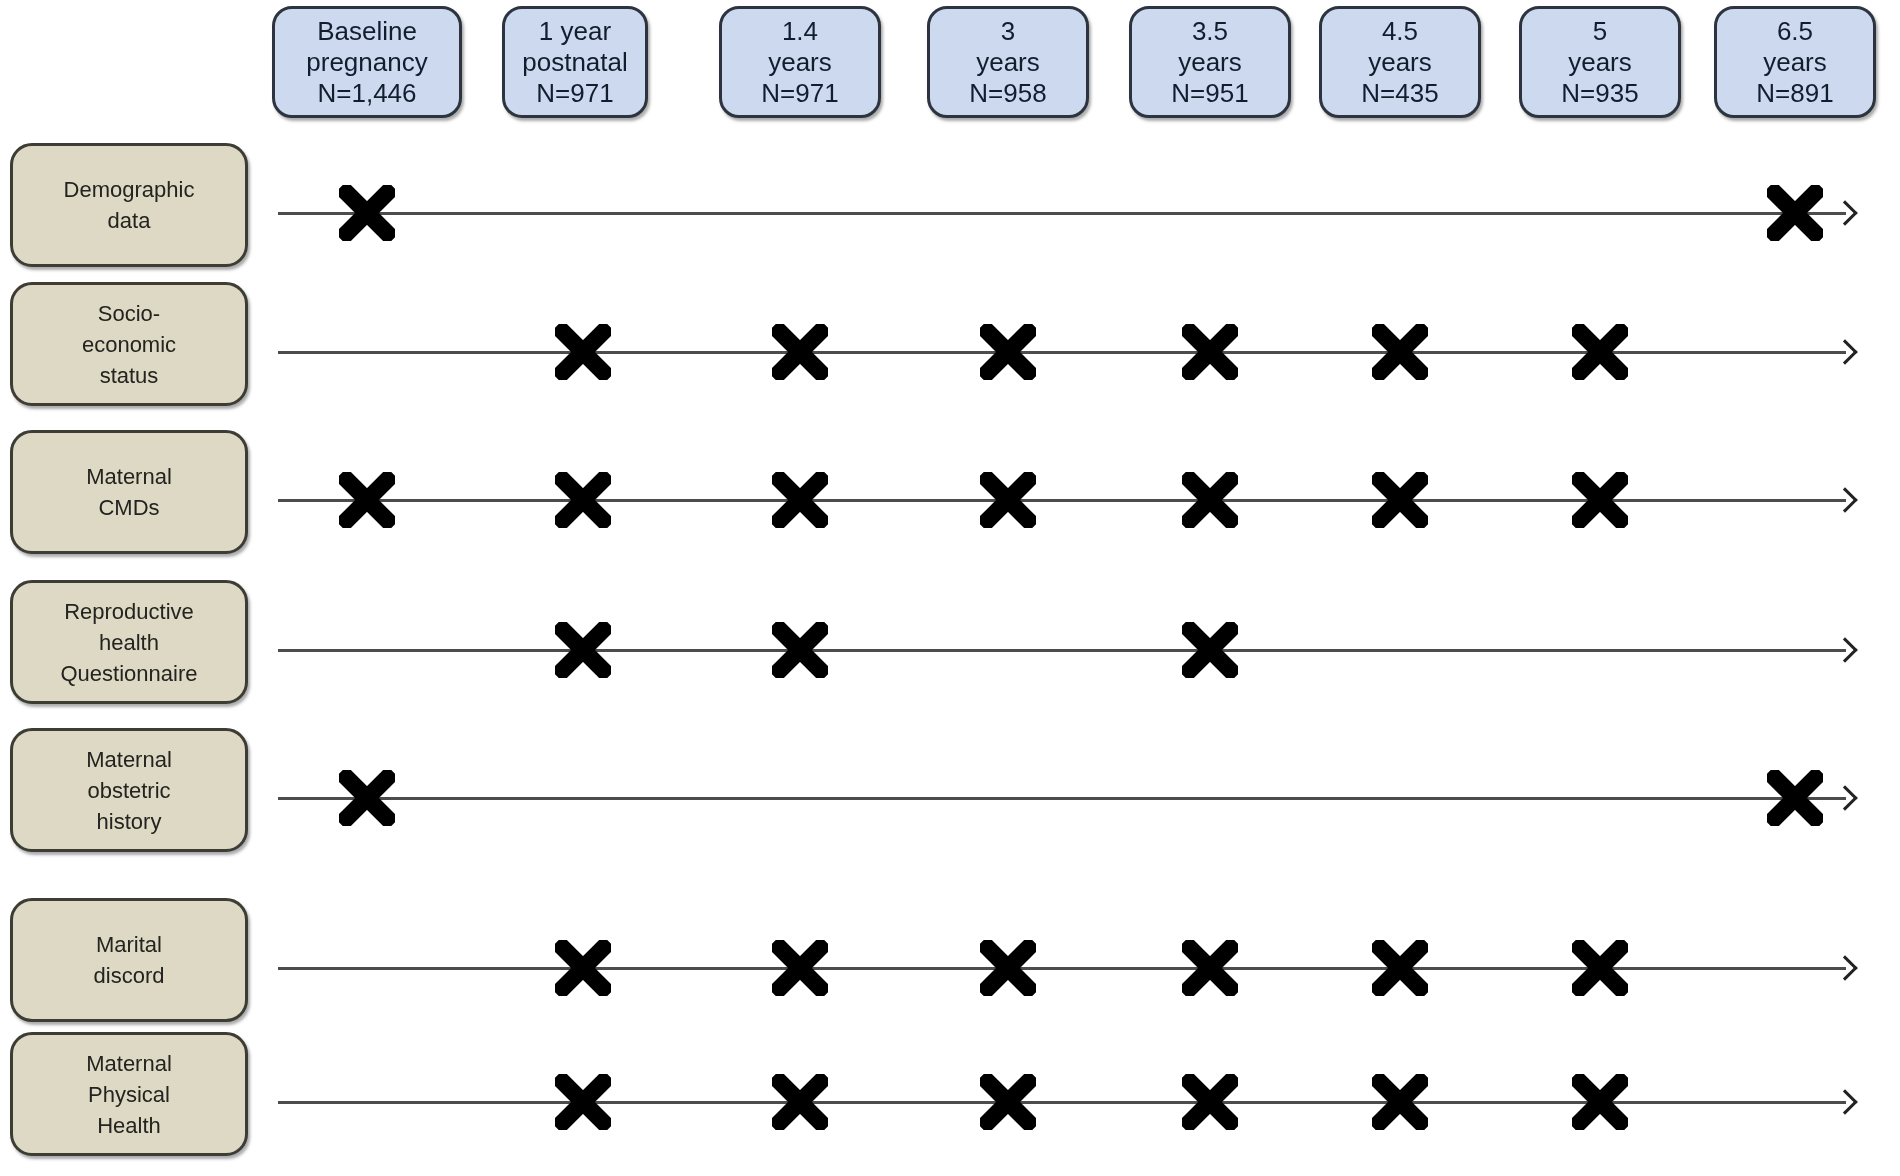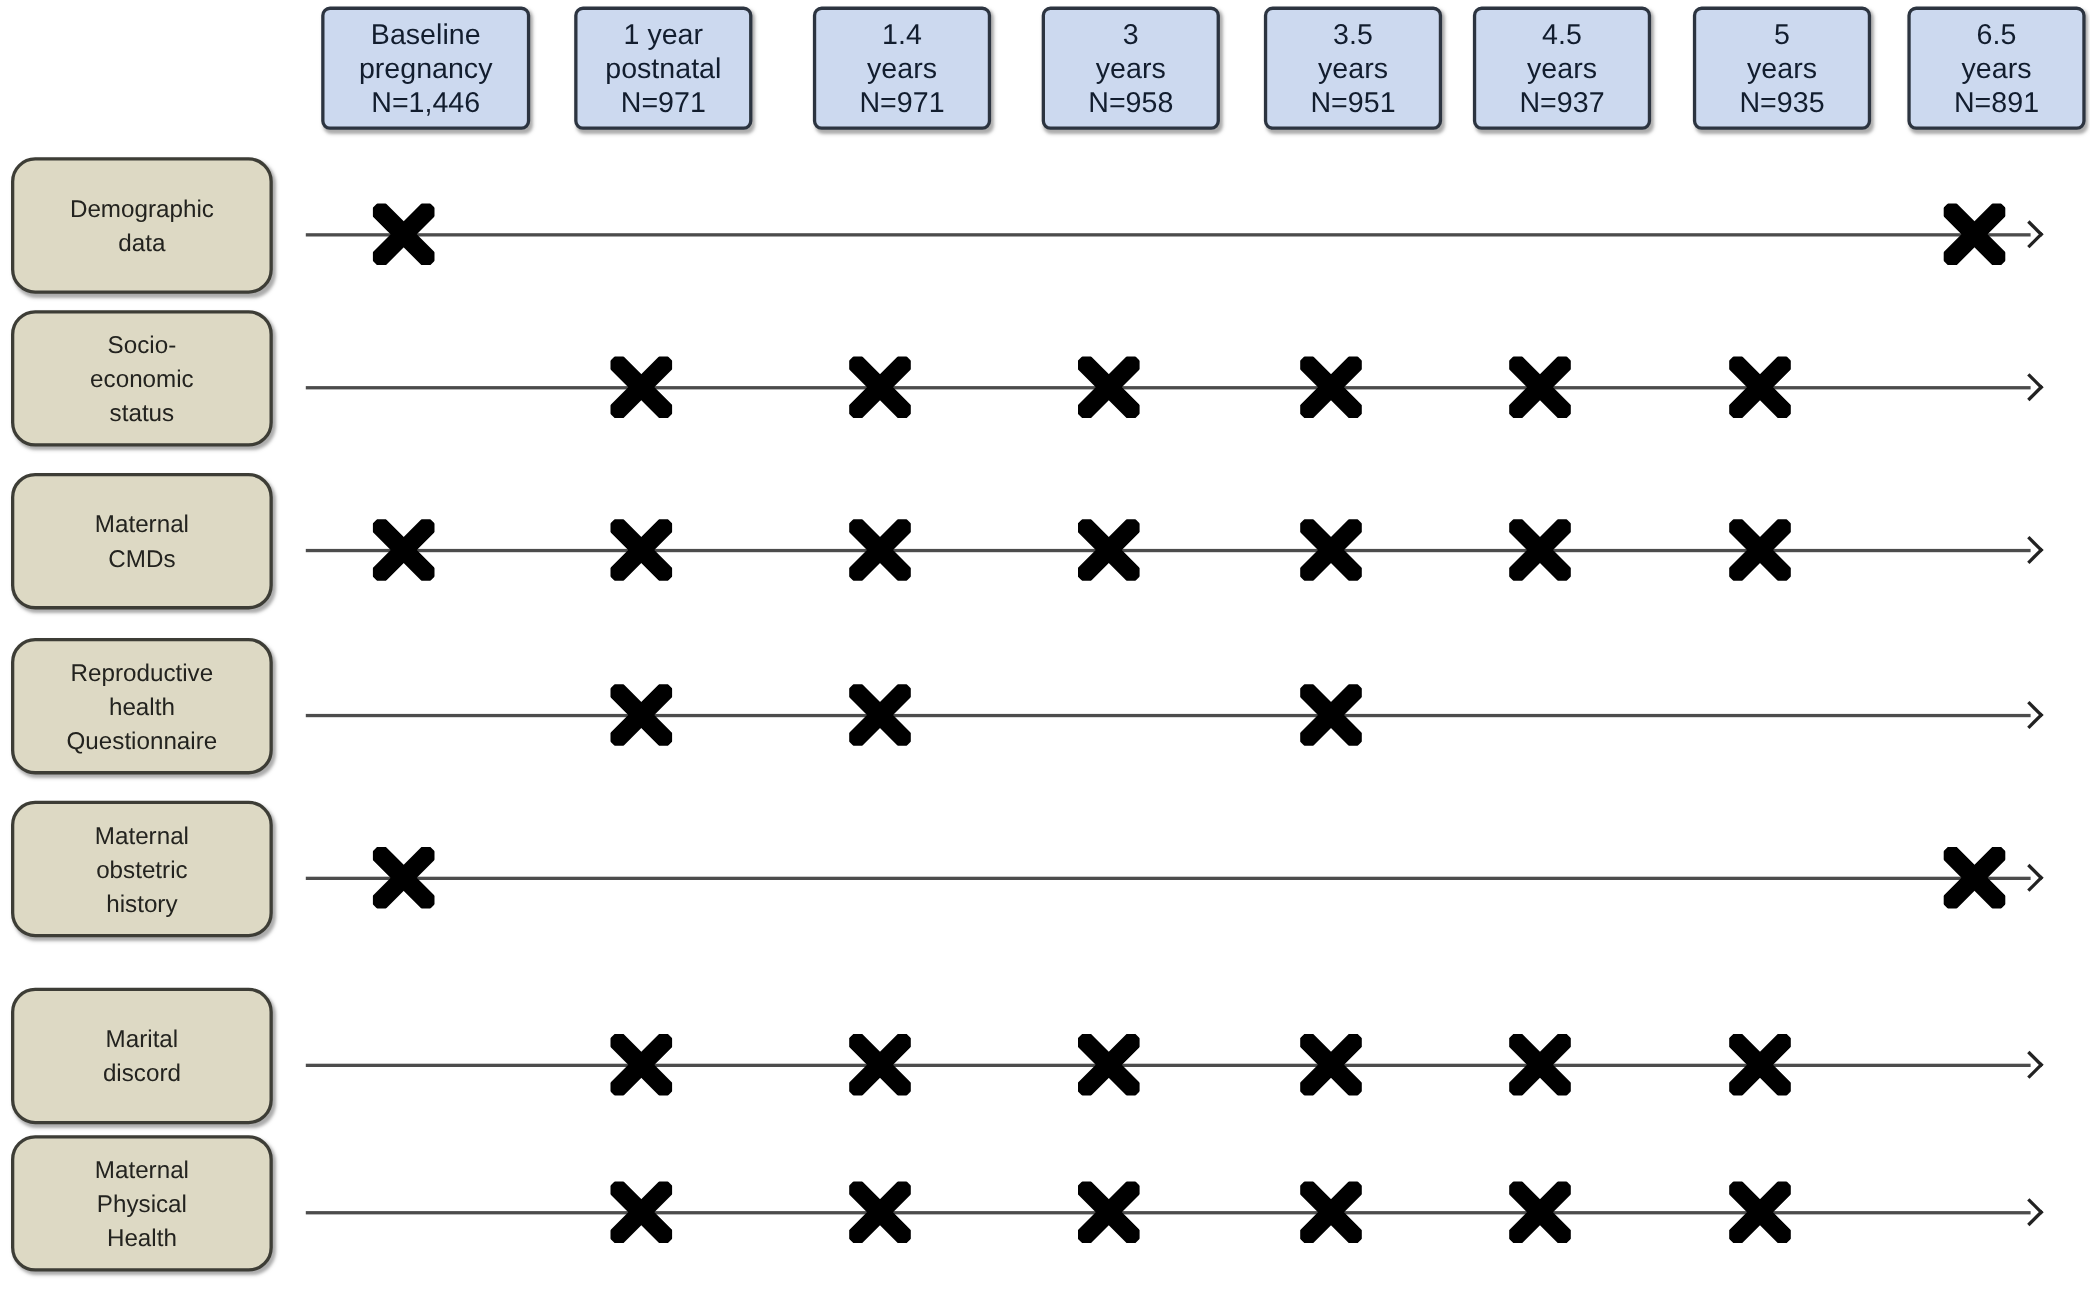--- a/index.html
+++ b/index.html
@@ -20,26 +20,25 @@
     background:var(--bg);
     font-family:"Liberation Sans", sans-serif;
     overflow:hidden;
   }
   .tp-box{
     position:absolute;
     top:6px;height:112px;
     box-sizing:border-box;
     background:var(--tp-fill);
     border:3px solid var(--tp-border);
-    border-radius:8px;
+    border-radius:20px;
     box-shadow:2px 3px 3px rgba(90,90,90,.5);
     display:flex;flex-direction:column;
     align-items:center;justify-content:center;
     z-index:2;
-    margin-left:20px;
   }
   .tp-label,.tp-n{
     font-size:26px;line-height:31px;
     color:var(--tp-text);
     text-align:center;
     white-space:pre-line;
   }
   .m-box{
     position:absolute;
     left:10px;width:238px;height:124px;
@@ -83,21 +82,21 @@
 </head>
 <body>
 
 <div class="figure">
   <div id="timepoint-header">
       <div class="tp-box" style="left: 272px; width: 190px;">
         <div class="tp-label">Baseline
 pregnancy</div>
         <div class="tp-n">N=1,446</div>
       </div>
-      <div class="tp-box" style="left: 502px; width: 162px;">
+      <div class="tp-box" style="left: 502px; width: 146px;">
         <div class="tp-label">1 year
 postnatal</div>
         <div class="tp-n">N=971</div>
       </div>
       <div class="tp-box" style="left: 719px; width: 162px;">
         <div class="tp-label">1.4
 years</div>
         <div class="tp-n">N=971</div>
       </div>
       <div class="tp-box" style="left: 927px; width: 162px;">
@@ -106,21 +105,21 @@
         <div class="tp-n">N=958</div>
       </div>
       <div class="tp-box" style="left: 1129px; width: 162px;">
         <div class="tp-label">3.5
 years</div>
         <div class="tp-n">N=951</div>
       </div>
       <div class="tp-box" style="left: 1319px; width: 162px;">
         <div class="tp-label">4.5
 years</div>
-        <div class="tp-n">N=937</div>
+        <div class="tp-n">N=435</div>
       </div>
       <div class="tp-box" style="left: 1519px; width: 162px;">
         <div class="tp-label">5
 years</div>
         <div class="tp-n">N=935</div>
       </div>
       <div class="tp-box" style="left: 1714px; width: 162px;">
         <div class="tp-label">6.5
 years</div>
         <div class="tp-n">N=891</div>

